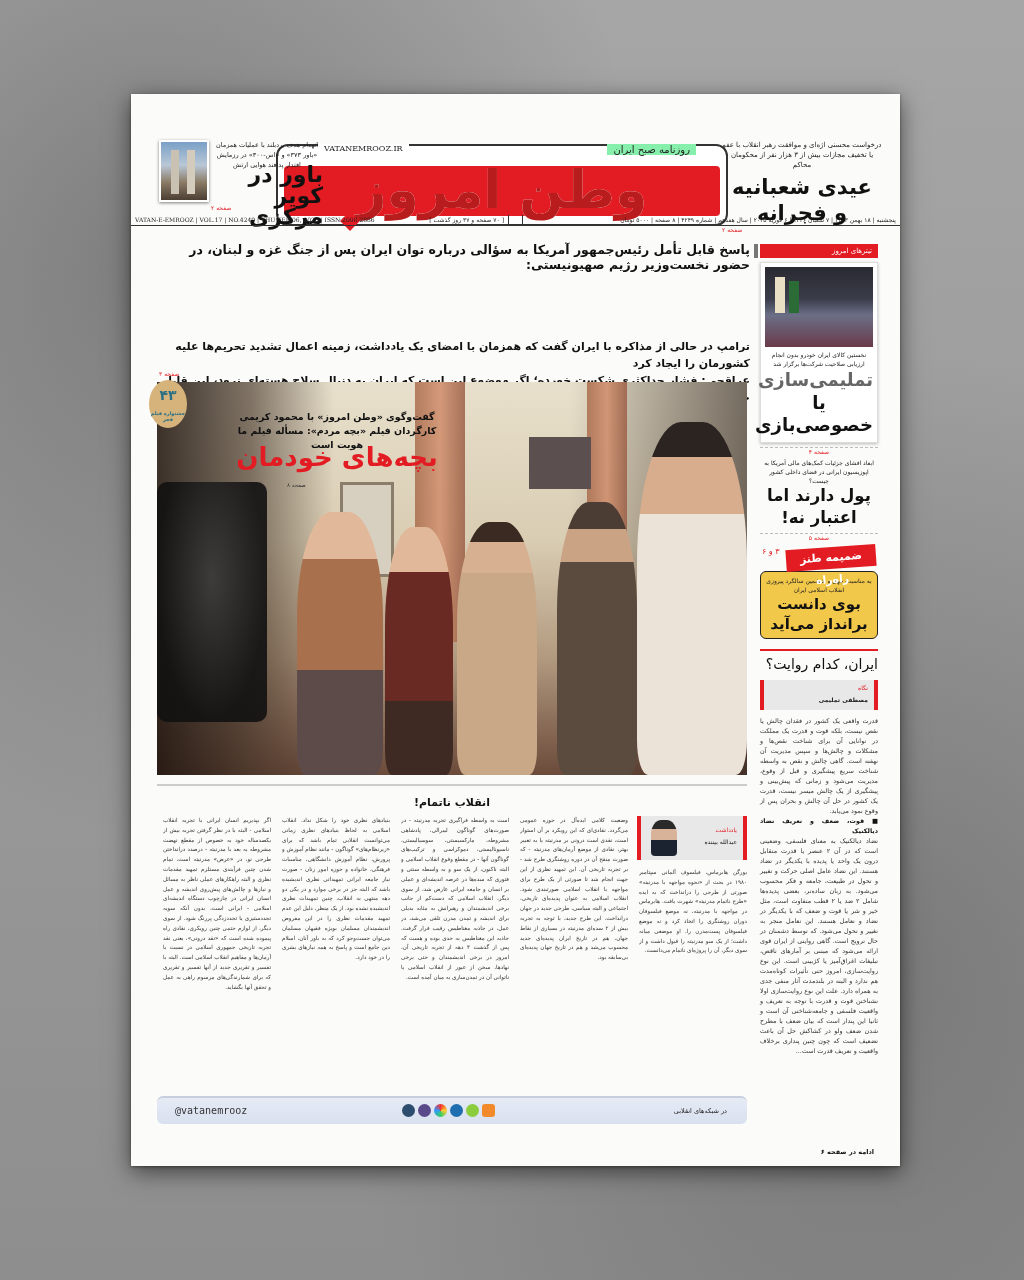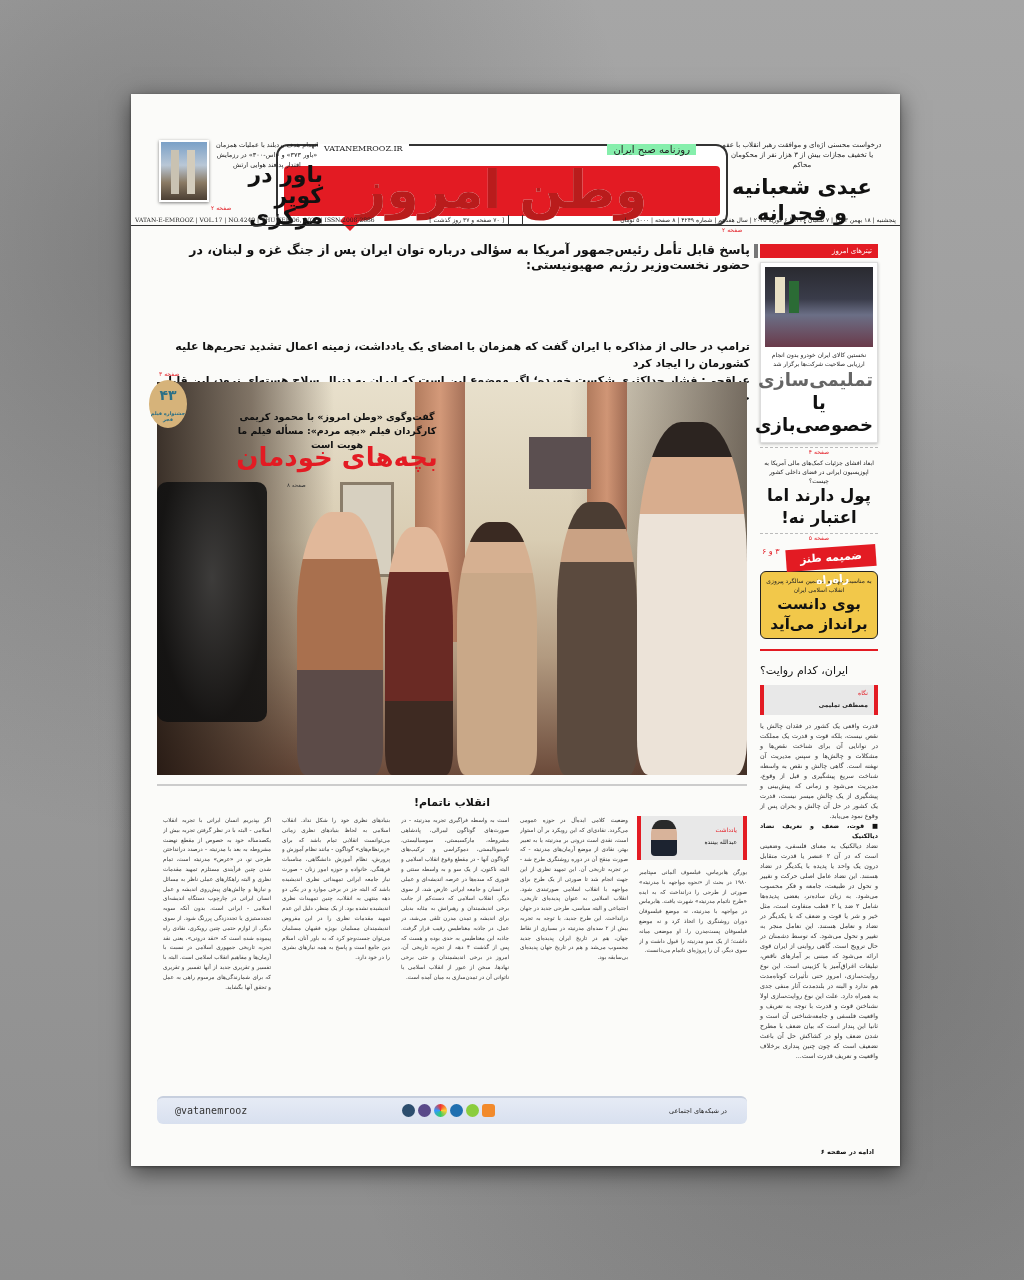--- a/index.html
+++ b/index.html
@@ -119,21 +119,21 @@
   .raheh {
     margin-top: 6px; position: relative; height: 22px;
   }
   .raheh .tag { position: absolute; right: 2px; top: 0; width: 90px; height: 22px; background: #e31b23; color: #fff; font-size: 11px; font-weight: bold; line-height: 22px; text-align: center; transform: rotate(-4deg); }
   .raheh .num { position: absolute; left: 2px; top: 0; font-size: 8px; color: #e31b23; }
   .yellow {
     margin-top: 2px; background: #f2c84a; border: 1px solid #222; border-radius: 6px; padding: 4px; text-align: center;
   }
   .yellow .cap { font-size: 6px; line-height: 9px; color: #222; }
   .yellow .t { font-size: 15px; font-weight: 900; color: #111; line-height: 20px; }
-  .question { margin-top: 10px; border-top: 2px solid #e31b23; text-align: left; font-size: 11px; color: #111; padding-top: 13px; }
+  .question { margin-top: 10px; border-top: 2px solid #e31b23; text-align: right; font-size: 14px; color: #111; padding-top: 5px; }
   .column-head { margin-top: 8px; height: 30px; background: #e8e8e8; position: relative; border-right: 4px solid #e31b23; border-left: 4px solid #e31b23; }
   .column-head .a { position: absolute; right: 6px; top: 4px; font-size: 6px; color: #e31b23; }
   .column-head .b { position: absolute; right: 6px; top: 16px; font-size: 6px; color: #222; font-weight: bold; }
   .side-body { font-size: 6.4px; line-height: 10px; color: #333; text-align: justify; margin-top: 6px; }
   .side-body .sub { font-weight: bold; color: #111; }
   .side-continue { font-size: 6.5px; font-weight: bold; color: #111; margin-top: 4px; }
   
   .editorial { position: absolute; left: 26px; top: 690px; width: 590px; height: 350px; }
   .ed-rule { position: absolute; left: 0; right: 0; top: 0; height: 2px; background: #ccc; }
   .ed-title { position: absolute; left: 0; right: 0; top: 12px; text-align: center; font-size: 11px; font-weight: 900; color: #111; }
@@ -292,16 +292,16 @@
   <div class="social-bar">
     <div class="handle">@vatanemrooz</div>
     <div class="icons">
       <span class="ic-bale"></span>
       <span class="ic-eitaa"></span>
       <span class="ic-rubika"></span>
       <span class="ic-soroush"></span>
       <span class="ic-gap"></span>
       <span class="ic-igap"></span>
     </div>
-    <div class="label">در شبکه‌های اجتماعی</div>
+    <div class="label">در شبکه‌های انقلابی</div>
   </div>
 
 </div>
 
 </body></html>

